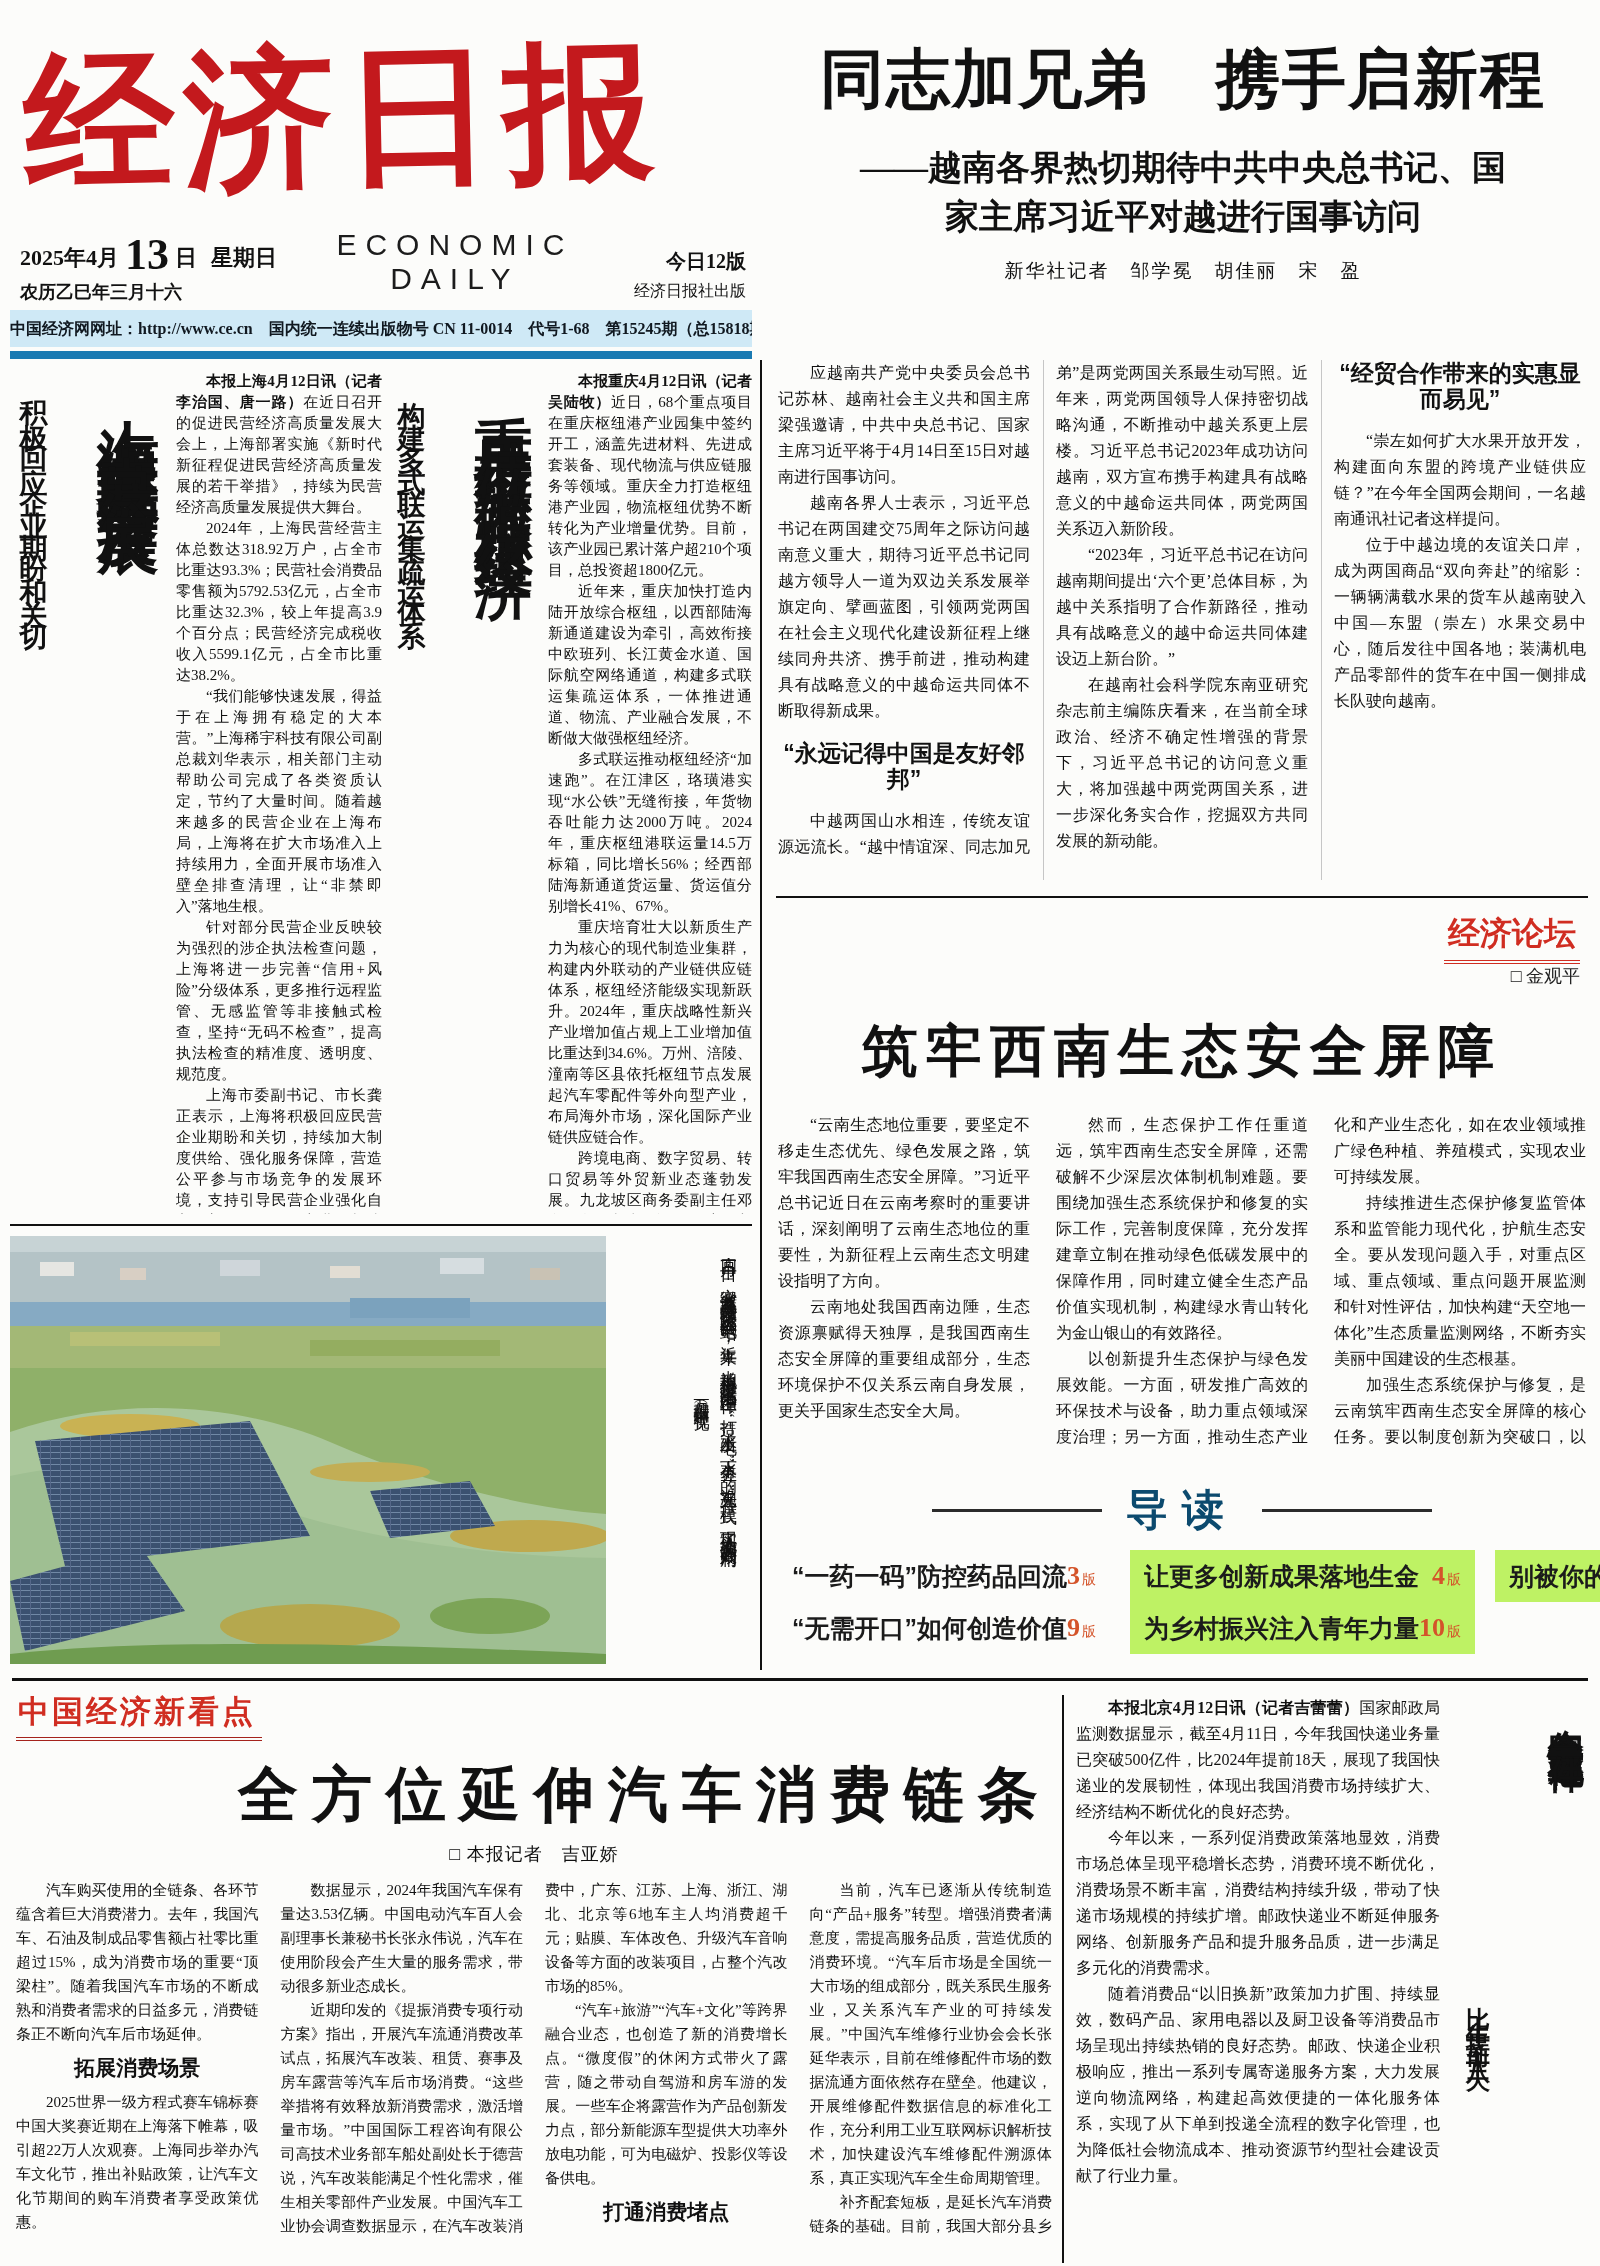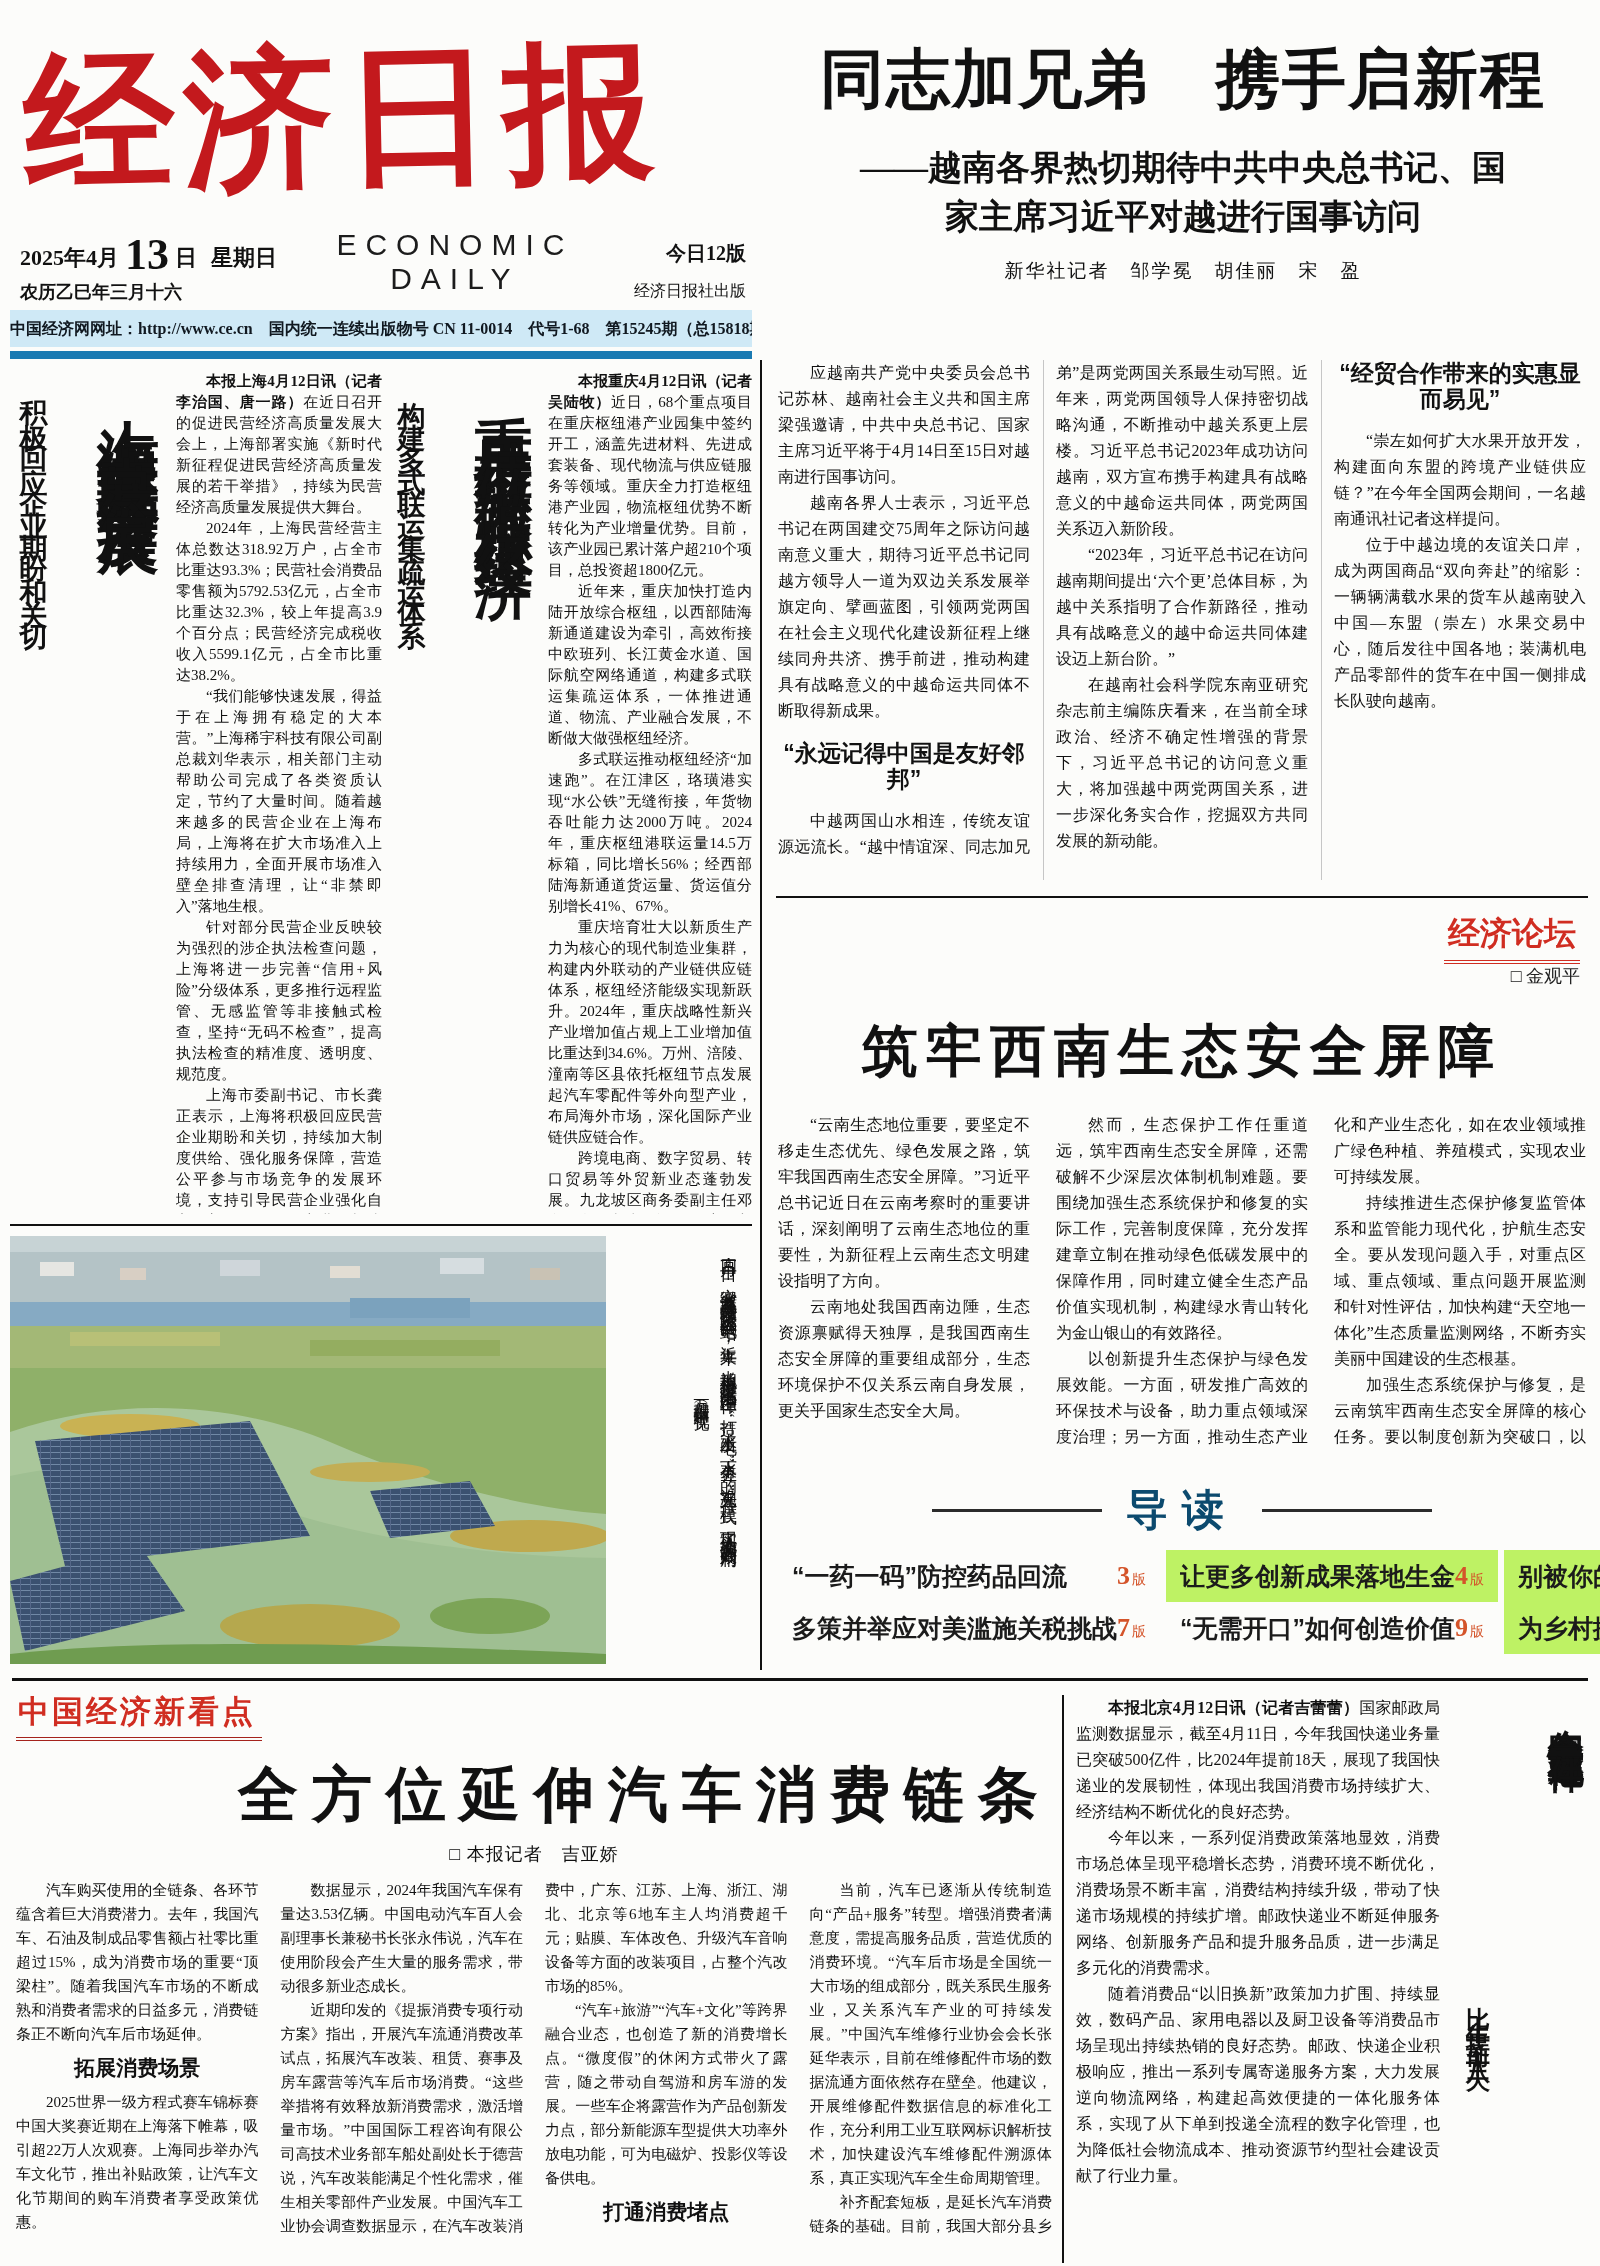--- a/index.html
+++ b/index.html
@@ -19,21 +19,21 @@
   .dateline{display:flex;align-items:flex-end;padding:2px 6px 6px 10px;}
   .date-block{width:330px;}
   .date-main{font-size:22px;font-weight:bold;white-space:nowrap;}
   .date-main .day{font-size:44px;font-weight:900;padding:0 6px;vertical-align:-4px;}
   .date-main .wk{padding-left:14px;}
   .lunar{font-size:18px;font-weight:bold;margin-top:0;}
   .english-title{flex:1;text-align:center;font-size:30px;letter-spacing:9px;font-weight:500;
                  font-family:"Liberation Sans","DejaVu Sans",sans-serif;color:#1c1c1c;padding-bottom:8px;}
   .edition-block{width:180px;text-align:right;font-weight:bold;padding-bottom:2px;}
   .edition-block .e1{font-size:20px;}
-  .edition-block .e2{font-size:16px;margin-top:14px;font-weight:normal;}
+  .edition-block .e2{font-size:16px;margin-top:6px;font-weight:normal;}
   .info-bar{background:#cfe9f6;height:38px;line-height:38px;text-align:center;
             font-size:16px;font-weight:bold;color:#101820;white-space:nowrap;overflow:hidden;}
   .blue-rule{height:8px;background:#1a7ab2;margin-top:4px;}
 
   
   .lead-head{height:352px;box-sizing:border-box;padding:28px 8px 0 16px;text-align:center;}
   .lead-headline{font-family:"Liberation Sans","DejaVu Sans",sans-serif;font-size:64px;font-weight:900;
                  letter-spacing:2px;margin:0;white-space:nowrap;}
   .lead-subhead{font-size:34px;font-weight:bold;line-height:1.45;max-width:660px;margin:20px auto 0;}
   .lead-byline{font-size:19px;margin-top:16px;letter-spacing:2px;}
@@ -60,21 +60,21 @@
                   font-size:56px;font-weight:900;letter-spacing:8px;margin:26px 0 22px;}
   .forum-body{height:352px;column-count:3;column-gap:26px;column-fill:auto;overflow:hidden;
               font-size:16px;line-height:26px;}
 
   
   .daodu{margin-top:18px;padding:0 4px 0 10px;}
   .dd-titlerow{display:flex;align-items:center;justify-content:center;margin-bottom:12px;}
   .dd-line{width:170px;border-top:3px solid #2b2b2b;}
   .dd-title{color:#0c4a6e;font-size:42px;font-weight:900;letter-spacing:14px;padding:0 24px;
             font-family:Liberation Sans, sans-serif;}
-  .dd-grid{display:grid;grid-template-columns:1fr 1fr 1fr;grid-auto-rows:52px;column-gap:6px;}
+  .dd-grid{display:grid;grid-template-columns:1fr 1fr 1fr 1fr;grid-auto-rows:52px;column-gap:20px;}
   .dd-item{display:flex;align-items:center;justify-content:space-between;padding:0 14px;}
   .dd-item.pink{background:#bef264;}
   .dd-item .dd-t{font-family:"Liberation Sans","DejaVu Sans",sans-serif;font-size:25px;font-weight:bold;color:#1b1b1b;
                  white-space:nowrap;overflow:hidden;}
   .dd-page{color:#d4542a;white-space:nowrap;}
   .dd-page b{font-size:26px;font-weight:bold;}
   .dd-page i{font-style:normal;font-size:14px;margin-left:2px;}
 
   
   .articles-row{display:flex;height:862px;margin-top:8px;overflow:hidden;}

